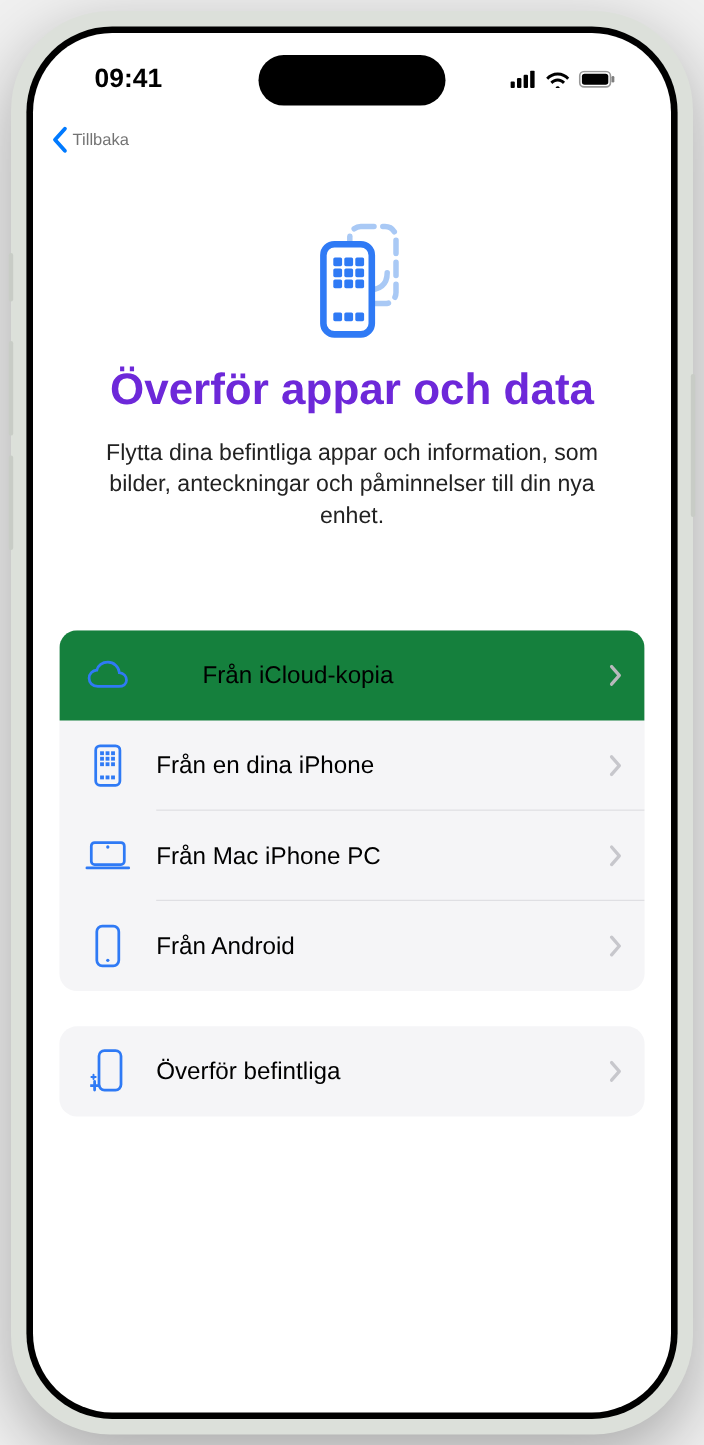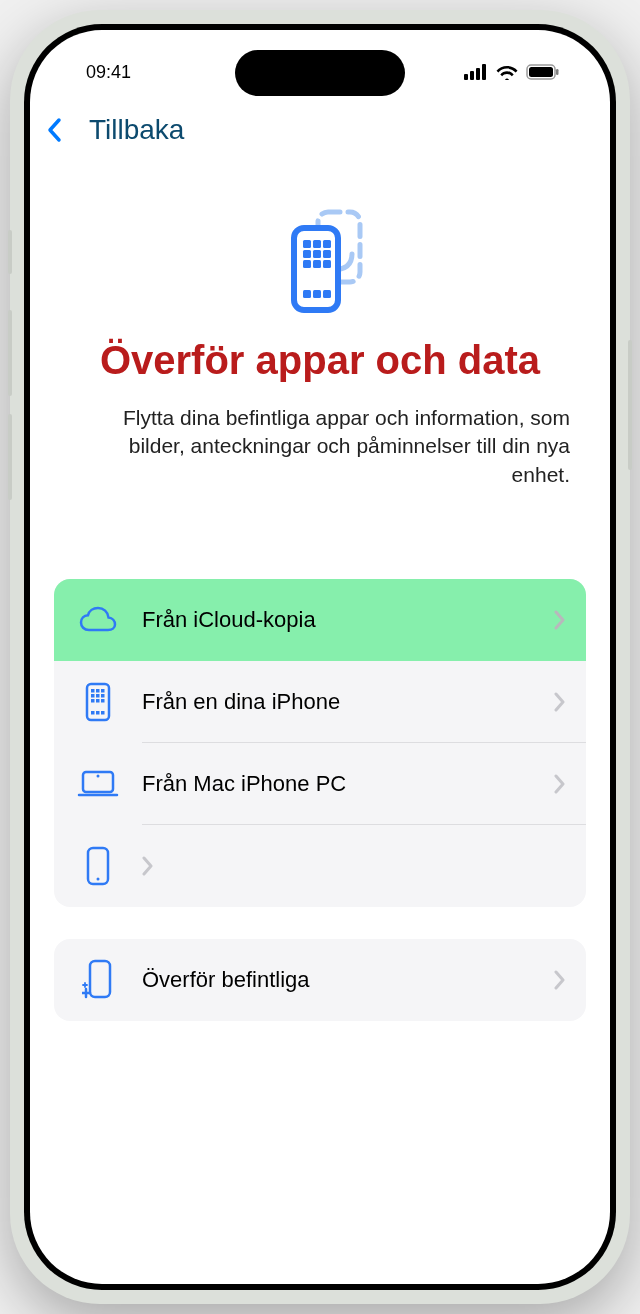--- a/index.html
+++ b/index.html
@@ -60,46 +60,45 @@
     
     .status-bar {
       display: flex;
       justify-content: space-between;
       align-items: center;
       padding: 24px 44px 10px;
       height: 70px;
     }
     
     .status-time {
-      font-size: 18px;
-      font-weight: 400;
+      font-size: 24px;
+      font-weight: 700;
       color: #000;
       padding-left: 12px;
     }
     
     .status-icons {
       display: flex;
       align-items: center;
       gap: 8px;
       padding-right: 6px;
     }
     
     .nav-bar {
       padding: 14px 16px 8px;
     }
     
     .back-button {
       display: flex;
       align-items: center;
-      color: #0c4a6e;
-      font-size: 28px;
+      color: #737373;
+      font-size: 15px;
       font-weight: 400;
       cursor: pointer;
       width: fit-content;
-      gap: 23px;
     }
     
     .back-chevron {
       margin-right: 2px;
     }
     
     .content {
       padding: 0 24px;
     }
     
@@ -107,30 +106,30 @@
       display: flex;
       justify-content: center;
       margin-top: 44px;
       margin-bottom: 18px;
     }
     
     .page-title {
       font-size: 40px;
       font-weight: 700;
       text-align: center;
-      color: #b91c1c;
+      color: #6d28d9;
       line-height: 1.2;
       margin-bottom: 20px;
       padding: 0 20px;
     }
     
     .page-subtitle {
       font-size: 21px;
       font-weight: 400;
-      text-align: right;
+      text-align: center;
       color: #222;
       line-height: 1.35;
       margin-bottom: 90px;
       padding: 0 16px;
     }
     
     .option-group {
       background: #f5f5f7;
       border-radius: 16px;
       overflow: hidden;
@@ -140,21 +139,22 @@
     .option-row {
       display: flex;
       align-items: center;
       padding: 20px 20px 20px 22px;
       cursor: pointer;
       position: relative;
       min-height: 82px;
     }
     
     .option-row.highlighted {
-      background: #86efac;
+      background: #15803d;
+      gap: 42px;
     }
     
     .option-row:not(.highlighted):not(:last-child)::after {
       content: '';
       position: absolute;
       bottom: 0;
       left: 88px;
       right: 0;
       height: 1px;
       background: #dddde0;
@@ -339,20 +339,21 @@
             </svg>
           </div>
 
           <div class="option-row">
             <div class="option-icon">
               <svg width="24" height="40" viewBox="0 0 24 40" fill="none" stroke="#2F7AF5" stroke-width="2.5">
                 <rect x="2" y="2" width="20" height="36" rx="5"></rect>
                 <circle cx="12" cy="33" r="1.5" fill="#2F7AF5" stroke="none"></circle>
               </svg>
             </div>
+            <div class="option-label">Från Android</div>
             <svg class="chevron-right" width="12" height="20" viewBox="0 0 12 20" fill="none" stroke="#c7c7cc" stroke-width="3" stroke-linecap="round" stroke-linejoin="round">
               <polyline points="2,2 9,10 2,18"></polyline>
             </svg>
           </div>
         </div>
 
         <div class="option-group">
           <div class="option-row">
             <div class="option-icon">
               <svg width="32" height="42" viewBox="0 0 32 42" fill="none" stroke="#2F7AF5" stroke-width="2.5">

